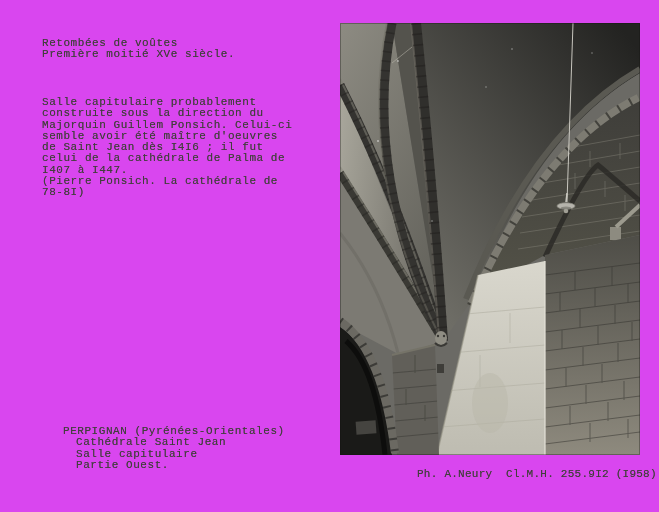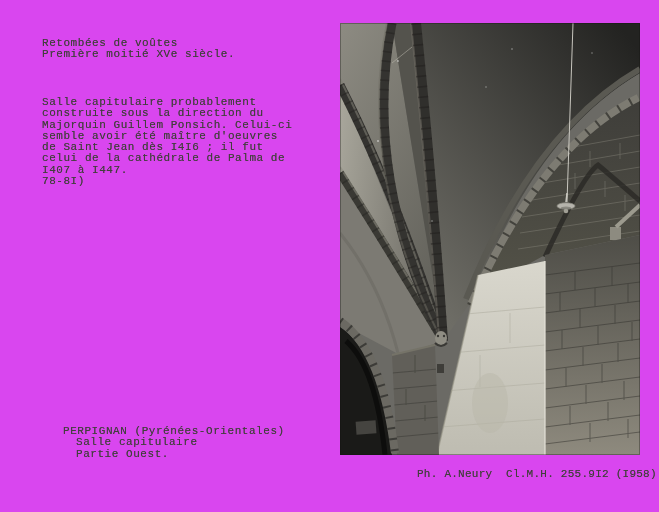--- a/index.html
+++ b/index.html
@@ -38,25 +38,27 @@
   </div>
 
   <div class="block" id="desc-block">
     <div class="tw">Salle capitulaire probablement</div>
     <div class="tw">construite sous la direction du</div>
     <div class="tw">Majorquin Guillem Ponsich. Celui-ci</div>
     <div class="tw">semble avoir été maître d'oeuvres</div>
     <div class="tw">de Saint Jean dès I4I6 ; il fut</div>
     <div class="tw">celui de la cathédrale de Palma de</div>
     <div class="tw">I407 à I447.</div>
+    <div class="tw">(Pierre Ponsich. La cathédrale de</div>
     <div class="tw">78-8I)</div>
   </div>
 
   <div class="block" id="location-block">
     <div class="tw">PERPIGNAN (Pyrénées-Orientales)</div>
+    <div class="tw loc-indent">Cathédrale Saint Jean</div>
     <div class="tw loc-indent">Salle capitulaire</div>
     <div class="tw loc-indent">Partie Ouest.</div>
   </div>
 
   <div class="block tw" id="credit-line">Ph. A.Neury  Cl.M.H. 255.9I2 (I958)</div>
 
   <div id="photo-wrap">
     <svg width="300" height="432" viewBox="0 0 300 432">
       <defs>
         <linearGradient id="gB" x1="0" y1="0" x2="0.6" y2="1">

